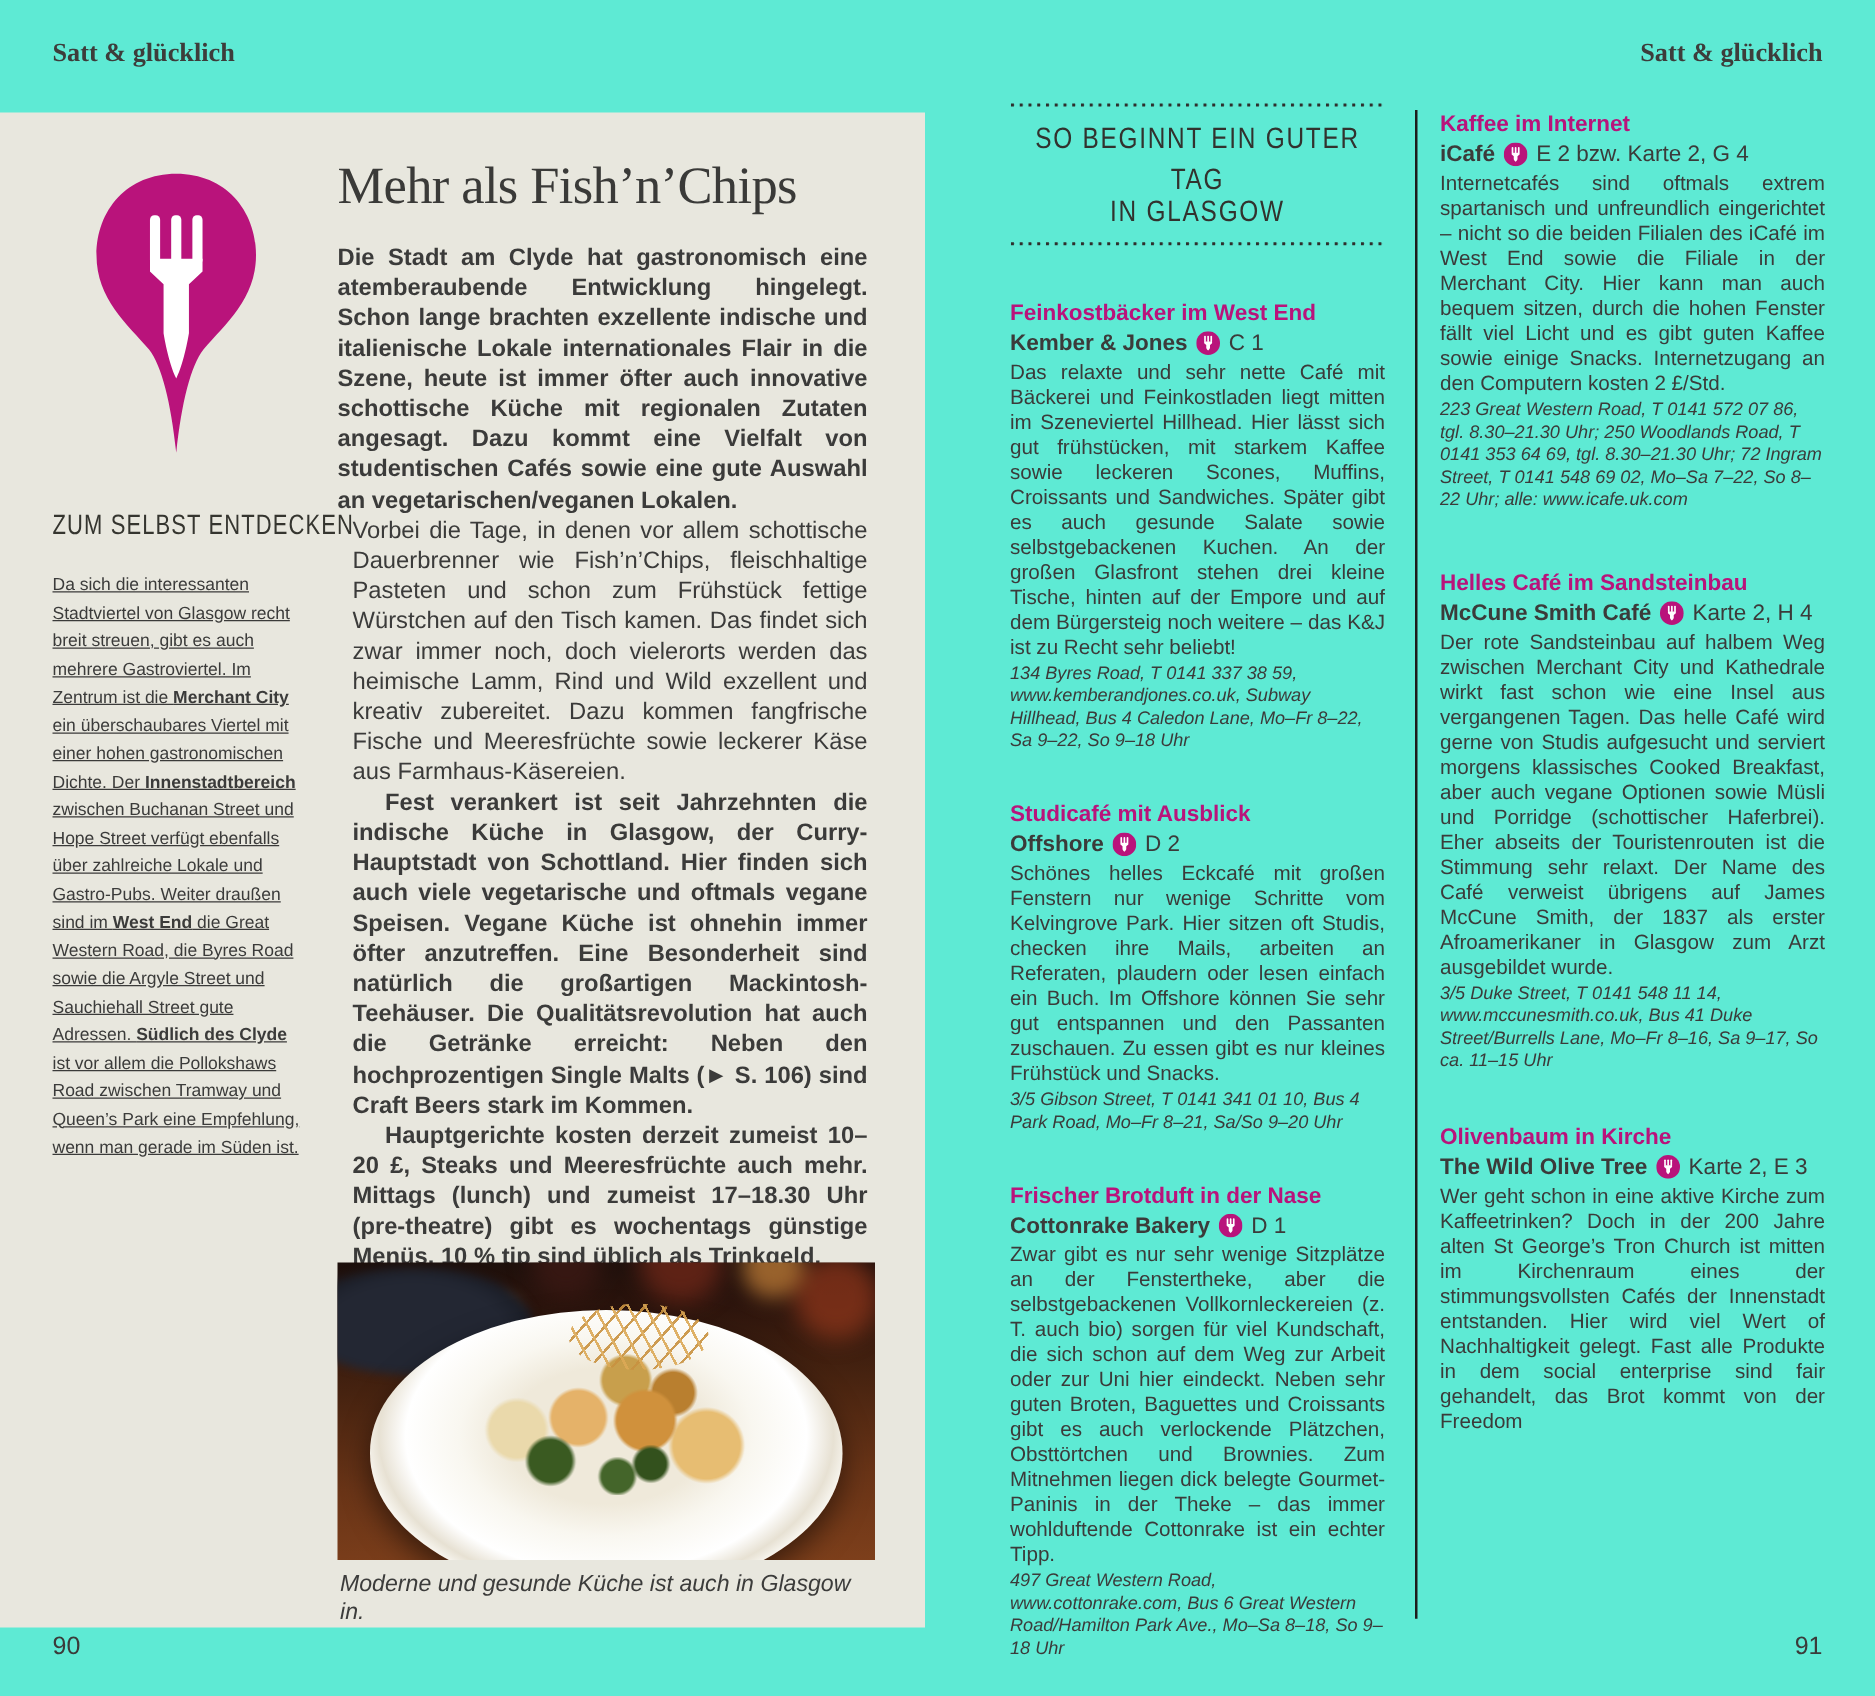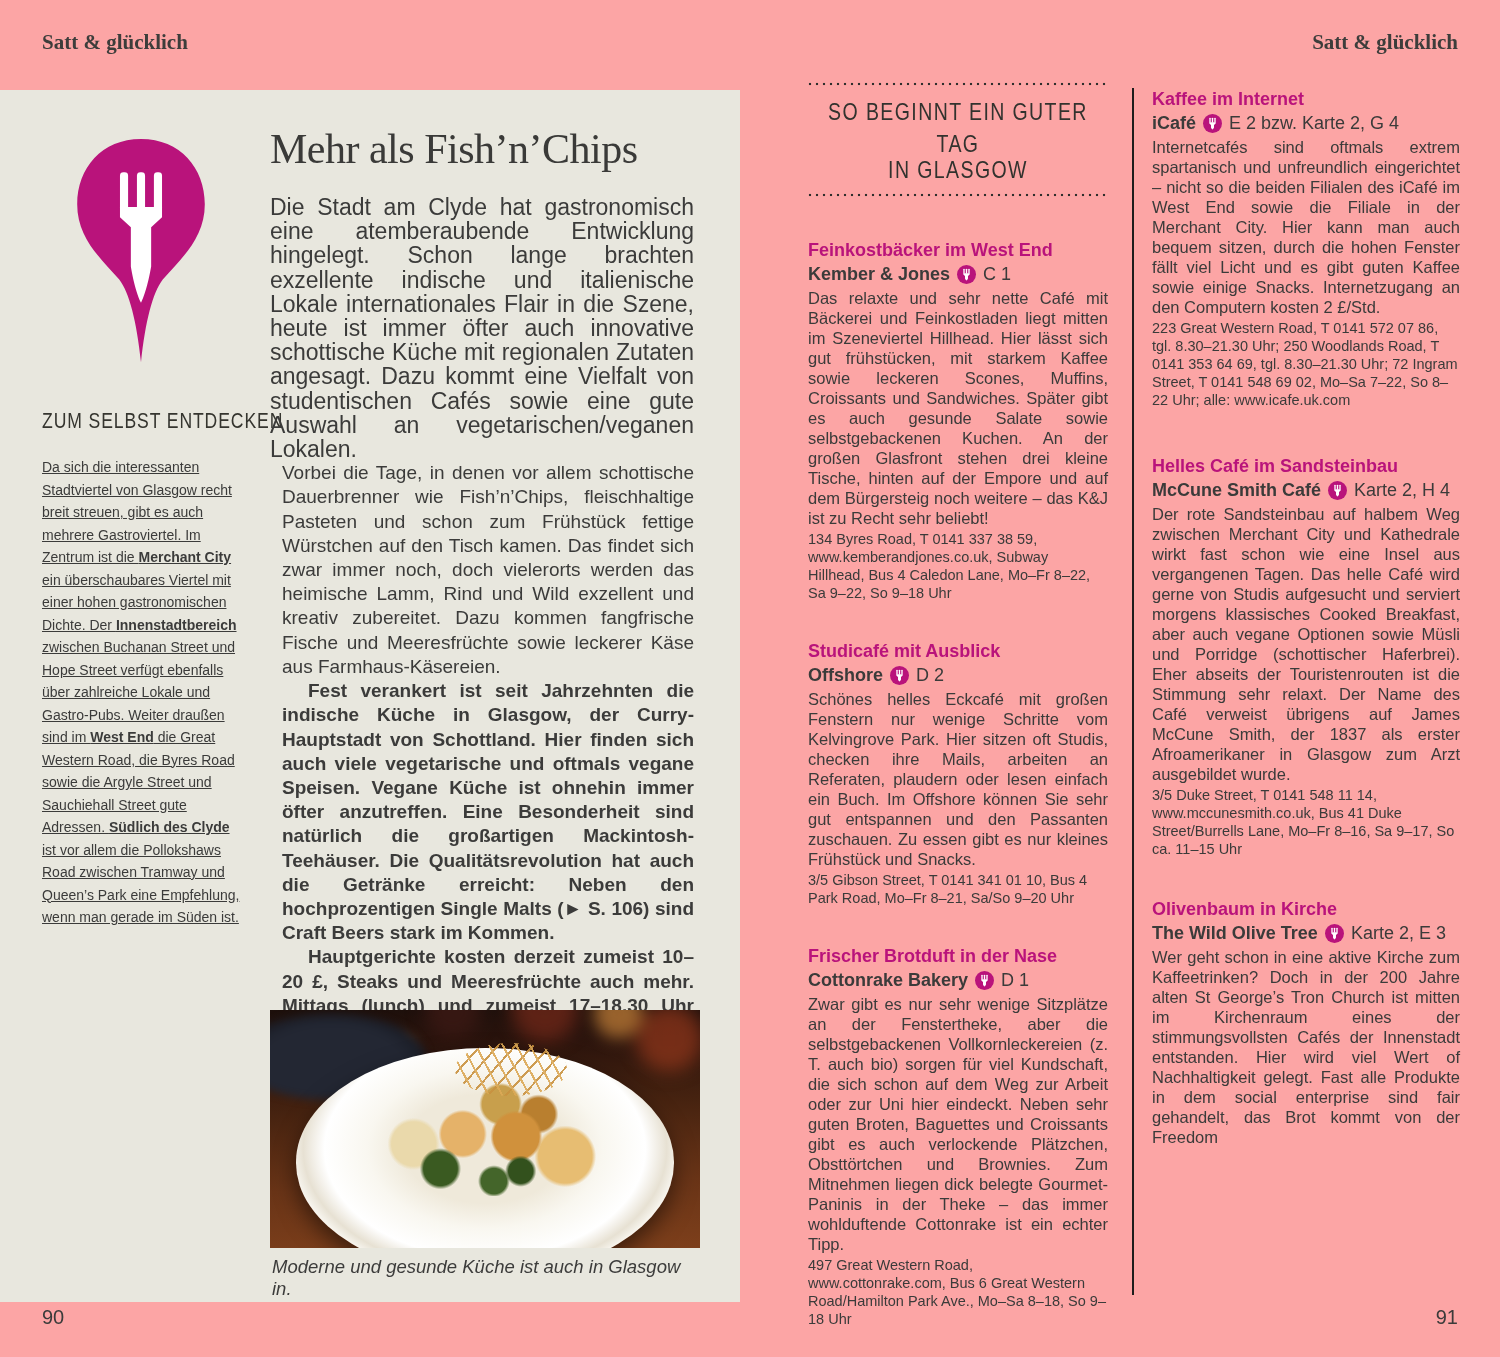--- a/index.html
+++ b/index.html
@@ -3,21 +3,21 @@
 <meta charset="utf-8">
 <style>
   :root{
     --accent:#b9137b;
     --panel:#e8e7de;
     --ink:#3b3b3a;
   }
   *{margin:0;padding:0;box-sizing:border-box;}
   html,body{background:#ffffff;}
   body{font-family:"Liberation Sans",sans-serif;color:var(--ink);}
-  .page{position:relative;width:1500px;height:1357px;background:#fca5a5;overflow:hidden;}
+  .page{position:relative;width:1500px;height:1357px;background:#5eead4;overflow:hidden;}
 
   
   .runhead{position:absolute;top:30px;font-family:"Liberation Serif",serif;font-weight:bold;font-size:21px;color:#3d3d3b;}
   .runhead.left{left:42px;}
   .runhead.right{right:42px;text-align:right;}
   .folio{position:absolute;top:1306px;font-size:20px;color:#3b3b3a;}
   .folio.left{left:42px;}
   .folio.right{right:42px;}
 
   
@@ -25,21 +25,21 @@
 
   
   .pin{position:absolute;left:66px;top:46px;width:150px;height:232px;}
   .sb-head{position:absolute;left:42px;top:318px;width:230px;font-size:20px;font-weight:500;letter-spacing:1px;color:#35352f;transform:scale(.88,1.12);transform-origin:left top;white-space:nowrap;}
   .sb-text{position:absolute;left:42px;top:366px;width:200px;font-size:14px;line-height:22.5px;color:#3b3b3a;text-decoration:underline;}
   .sb-text b{font-weight:bold;}
 
   
   .main{position:absolute;left:270px;top:36px;width:424px;}
   .title{font-family:"Liberation Serif",serif;font-weight:400;font-size:42px;line-height:1.12;color:#3a3a38;letter-spacing:-.5px;}
-  .lead{margin-top:22px;font-weight:normal;font-size:23px;line-height:24.2px;text-align:justify;hyphens:auto;}
+  .lead{margin-top:22px;font-weight:bold;font-size:19px;line-height:24.2px;text-align:justify;hyphens:auto;}
   .bodyp{font-size:19px;line-height:24.2px;text-align:justify;hyphens:auto;margin-left:12px;}
   .bodyp.indent{text-indent:26px;font-weight:bold;}
 
   
   .photo{position:absolute;left:270px;top:920px;width:430px;height:238px;overflow:hidden;background:linear-gradient(178deg,#1c0f0b 0%,#2b140d 16%,#472310 42%,#693417 72%,#7d3f1b 100%);}
   .photo .bokeh{position:absolute;inset:-15px;filter:blur(7px);background:
     radial-gradient(circle at 79% 7%,rgba(216,142,62,.65) 0 4%,transparent 7%),
     radial-gradient(circle at 90% 16%,rgba(166,62,30,.6) 0 5%,transparent 9%),
     radial-gradient(circle at 63% 5%,rgba(120,42,26,.7) 0 6%,transparent 11%),
     radial-gradient(circle at 43% 6%,rgba(60,25,20,.8) 0 5%,transparent 10%);}
@@ -72,21 +72,21 @@
   .boxhead .bh{font-size:21px;line-height:29px;letter-spacing:1.5px;font-weight:500;color:#32322e;transform:scale(.93,1.12);transform-origin:center top;}
 
   .entry{margin-top:38px;}
   .entry.first3{margin-top:42px;}
   .entry .tag{color:var(--accent);font-weight:bold;font-size:18px;line-height:22px;}
   .nameline{display:flex;align-items:center;gap:7px;font-size:18px;line-height:24px;margin-top:1px;}
   .nameline b{font-weight:bold;}
   .nameline .map{white-space:nowrap;}
   .forkbadge{flex:0 0 auto;display:inline-block;width:19px;height:19px;}
   .ebody{margin-top:2px;font-size:16.5px;line-height:20px;text-align:justify;hyphens:auto;}
-  .addr{margin-top:2px;font-size:14.5px;line-height:18px;color:#3b3b3a;}
+  .addr{margin-top:2px;font-size:14.5px;line-height:18px;color:#3b3b3a;font-style:italic;}
   .box2{margin-top:40px;}
   .entry.after-box{margin-top:40px;}
 </style>
 </head>
 <body>
 
 <div class="page">
 
   <div class="runhead left">Satt &amp; glücklich</div>
   <div class="runhead right">Satt &amp; glücklich</div>

